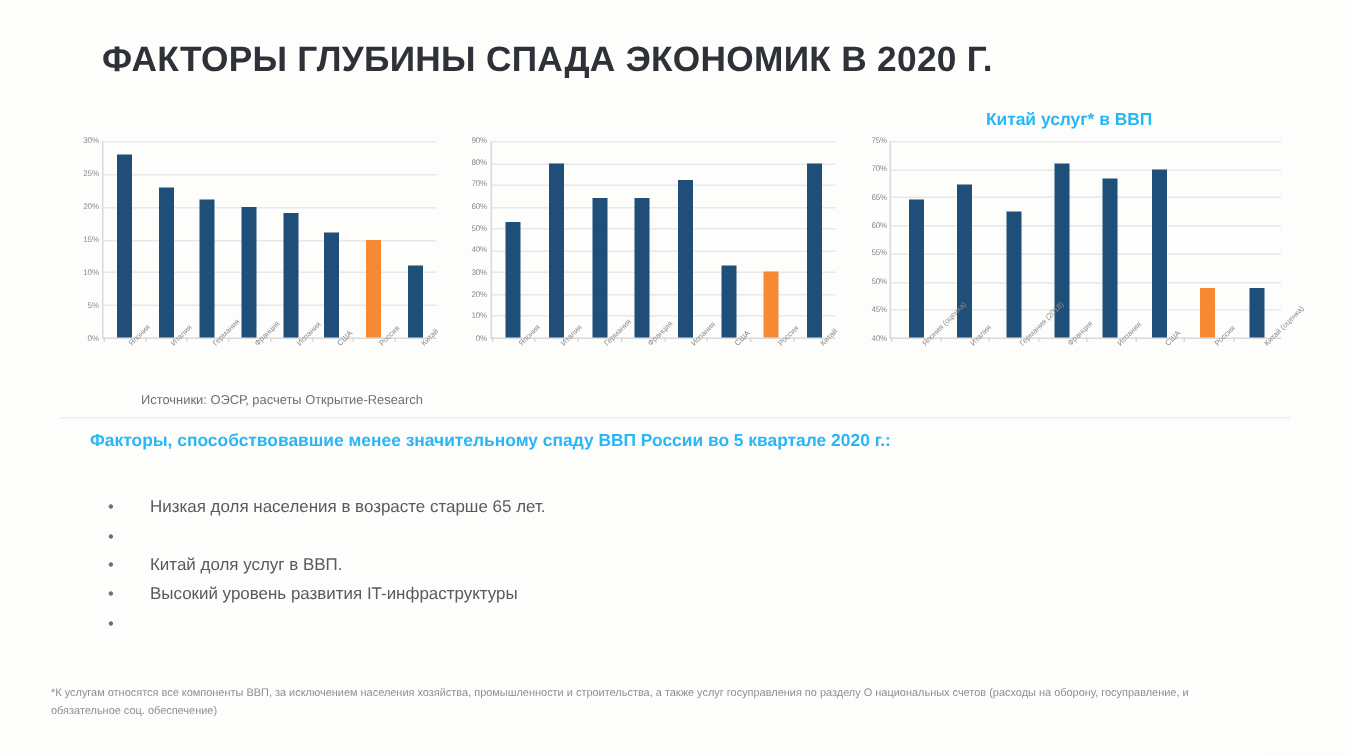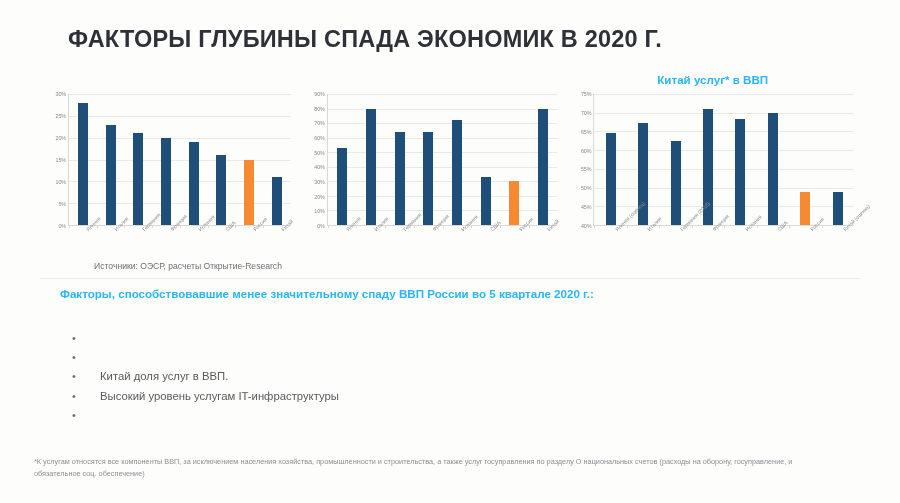--- a/index.html
+++ b/index.html
@@ -487,31 +487,32 @@
 
   <div class="sources">Источники: ОЭСР, расчеты Открытие-Research</div>
 
   <div class="divider"></div>
 
   <div class="conclusion-title">Факторы, способствовавшие менее значительному спаду ВВП России во 5 квартале 2020 г.:</div>
 
   <div class="bullets">
       <div class="bullet">
         <div class="bullet-dot">•</div>
+        <div class="bullet-text">Низкая доля населения в возрасте старше 65 лет.</div>
       </div>
       <div class="bullet">
         <div class="bullet-dot">•</div>
       </div>
       <div class="bullet">
         <div class="bullet-dot">•</div>
         <div class="bullet-text">Китай доля услуг в ВВП.</div>
       </div>
       <div class="bullet">
         <div class="bullet-dot">•</div>
-        <div class="bullet-text">Высокий уровень услугам IT-инфраструктуры</div>
+        <div class="bullet-text">Высокий уровень развития IT-инфраструктуры</div>
       </div>
       <div class="bullet">
         <div class="bullet-dot">•</div>
       </div>
     </div>
 
   <div class="footnote">*К услугам относятся все компоненты ВВП, за исключением населения хозяйства, промышленности и строительства, а также услуг госуправления по разделу О национальных счетов (расходы на оборону, госуправление, и обязательное соц. обеспечение)</div>
 
 </div>
 

